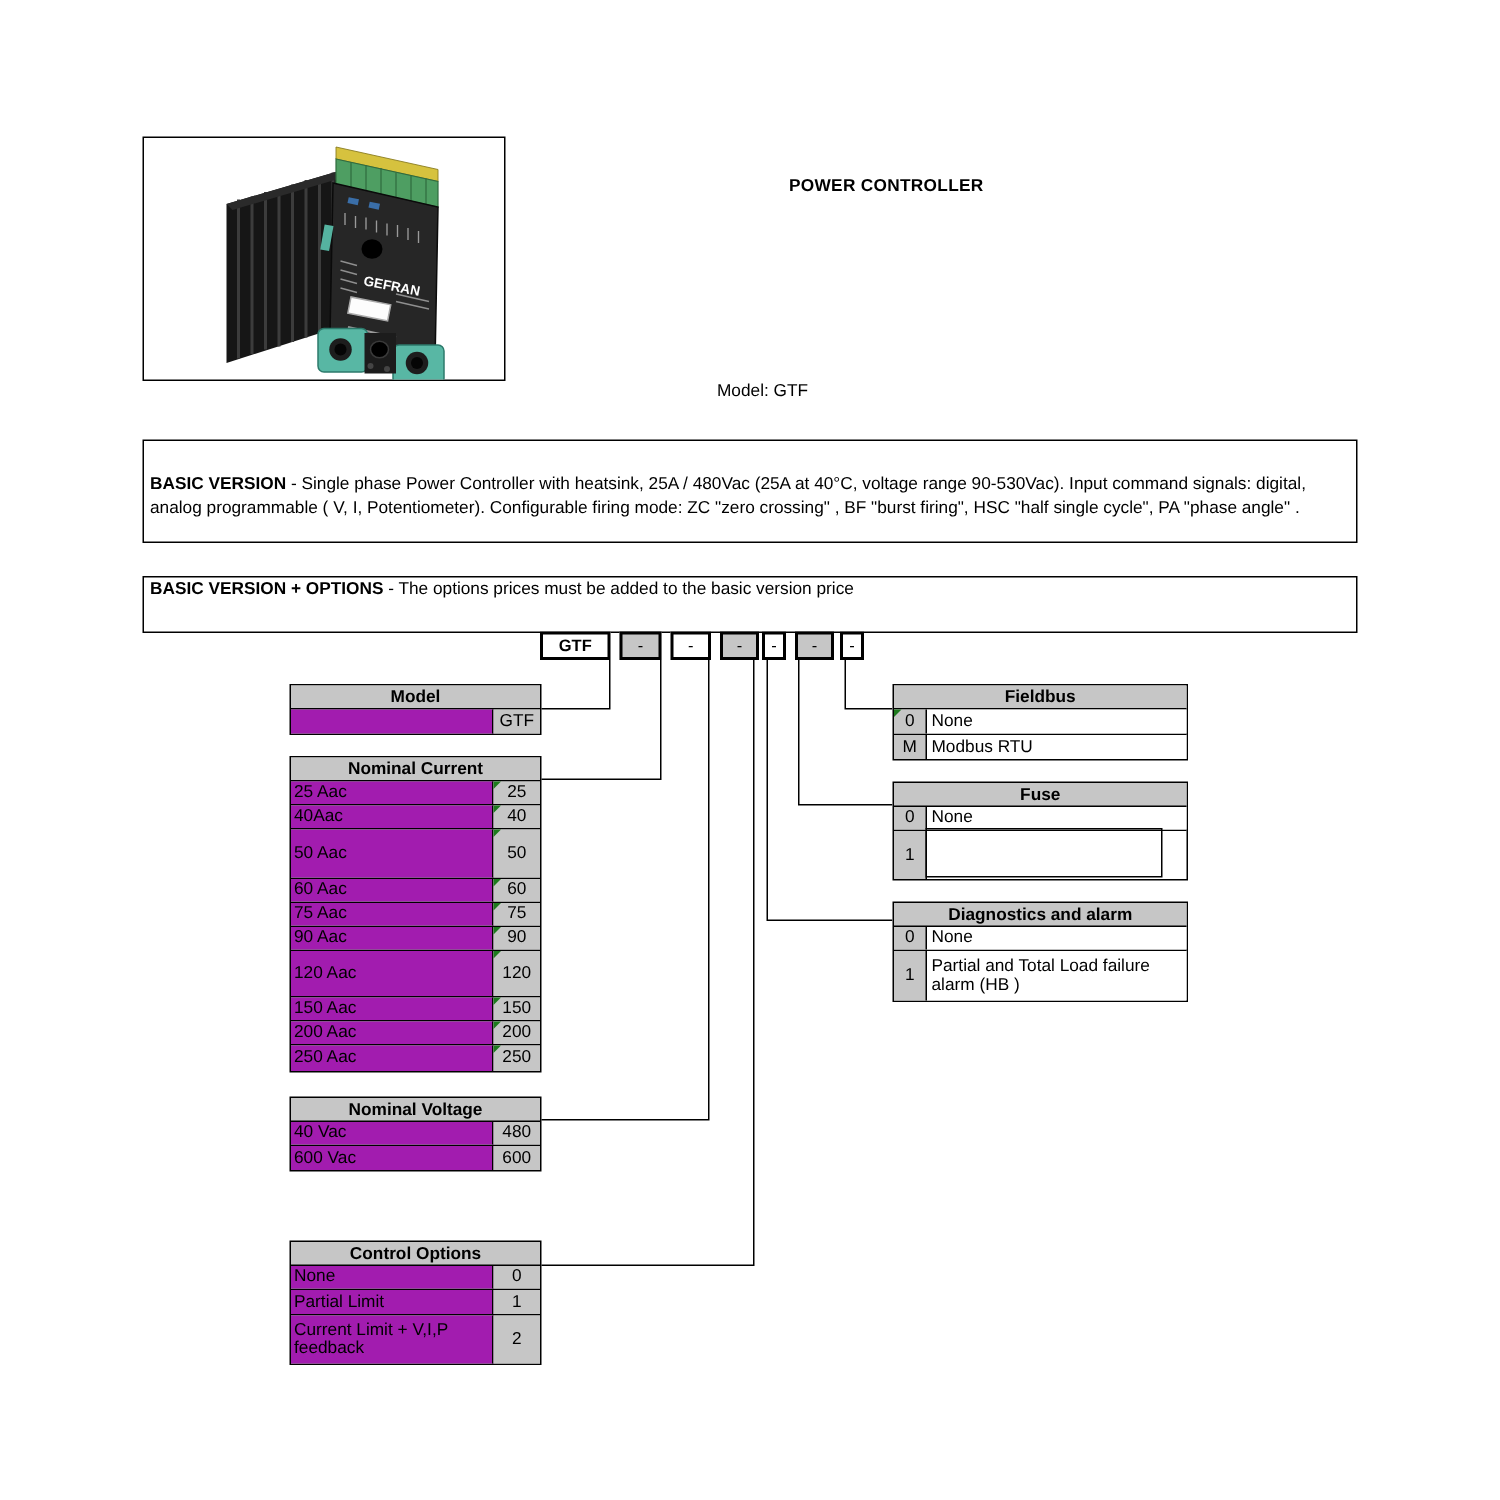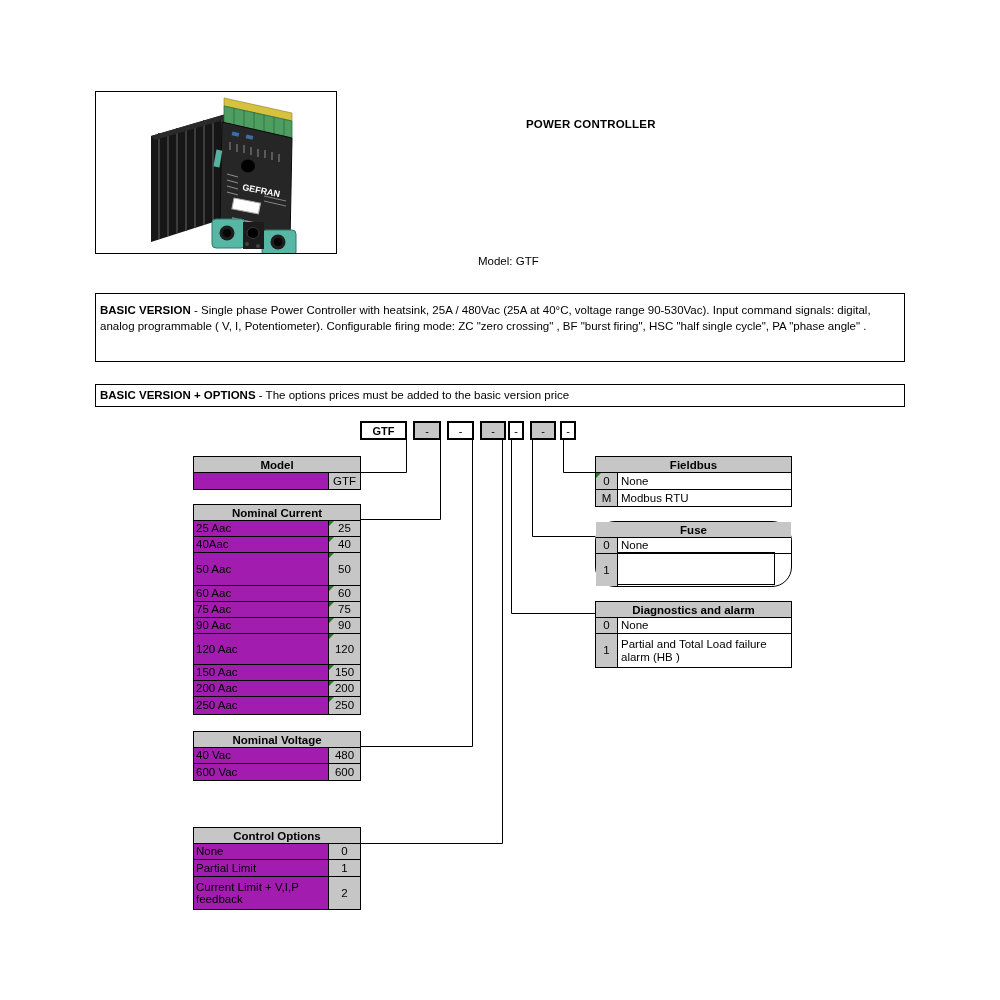--- a/index.html
+++ b/index.html
@@ -14,22 +14,22 @@
   
   .frame { left:95px; top:91px; width:242px; height:163px; border:1px solid #000; background:#fff; }
   .frame svg { display:block; }
 
   
   .doc-title { left:478px; top:118px; font-weight:bold; letter-spacing:.2px;padding-left:48px; }
   .model-label { left:478px; top:255px; }
 
   
   .banner { left:95px; width:810px; border:1px solid #000; background:#fff; line-height:16.4px; }
-  .banner.basic { top:293px; height:69px; padding:8px 4px; }
-  .banner.options { top:384px; height:23px; display:flex; align-items:center; padding:0 4px; }
+  .banner.basic { top:293px; height:69px; padding:21px 4px; }
+  .banner.options { top:384px; height:38px; display:flex; align-items:flex-start; padding:0 4px; }
   .banner b { font-weight:bold; }
 
   
   .cbox {
     position:absolute; top:421px; height:19px; border:2px solid #000; background:#fff;
     display:flex; align-items:center; justify-content:center; font-size:11px;
   }
   .cbox.gray { background:#c6c6c6; }
   .cbox.first { font-weight:bold; }
 
@@ -290,21 +290,21 @@
           <span>0</span>
         </div>
       <div class="desc">None</div>
     </div>
     <div class="row r16">
       <div class="code">M</div>
       <div class="desc">Modbus RTU</div>
     </div>
   </div>
 
-  <div class="tbl rt" style="left:595px;top:521px;border-radius:20px;">
+  <div class="tbl rt" style="left:595px;top:521px;">
     <div class="hdr">Fuse</div>
     <div class="row r16">
       <div class="code">0</div>
       <div class="desc">None</div>
     </div>
     <div class="row r32">
       <div class="code">1</div>
     </div>
   </div>
 

